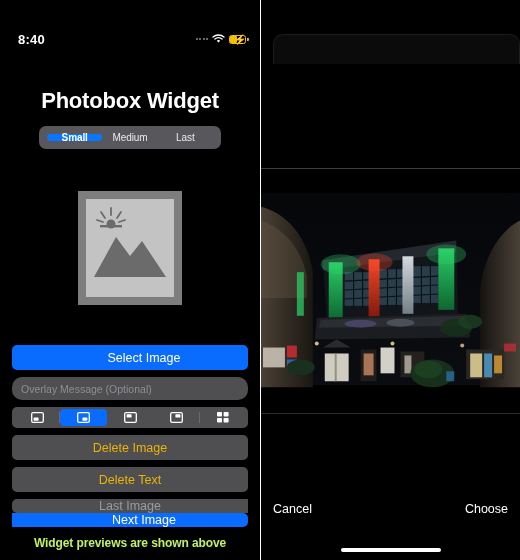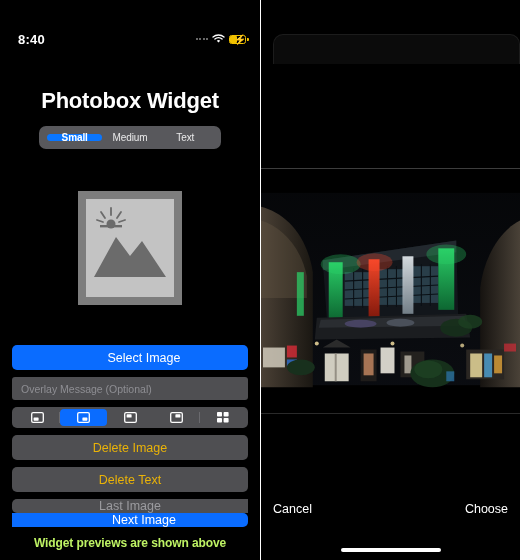--- a/index.html
+++ b/index.html
@@ -80,21 +80,21 @@
     height:25px; border-radius:5px; display:flex;
     align-items:center; justify-content:center;
     font-size:12.5px; color:#fff; margin-bottom:7px;
     user-select:none;
   }
   .btn-primary { background:#0a6cff; font-weight:normal;padding-left:28px; }
   .btn-gray    { background:#4f4f52; }
   .btn-gray.destructive { color:#eab308; }
 
   .field {
-    height:23px; border-radius:3px; background:#4f4f52;
+    height:23px; border-radius:10px; background:#4f4f52;
     display:flex; align-items:center; padding:0 9px;
     font-size:10.5px; color:#8e8e93; margin-bottom:7px;
   }
 
   .seg-layout {
     height:21px; background:#4f4f52; border-radius:5px;
     display:flex; padding:2px; margin-bottom:7px;
   }
   .seg-layout .lseg {
     flex:1; display:flex; align-items:center; justify-content:center;
@@ -172,21 +172,21 @@
             <span class="bolt">⚡</span>
         </span>
       </div>
     </div>
 
     <div class="app-title">Photobox Widget</div>
 
     <div class="seg-size">
       <div class="seg active">Small</div>
       <div class="seg">Medium</div>
-      <div class="seg">Text</div>
+      <div class="seg">Last</div>
     </div>
 
     <div class="preview-wrap">
       <div class="ph-frame">
         <div class="ph-inner">
           <svg viewBox="0 0 88 98" preserveAspectRatio="none">
             <polygon points="8,78 30,38 44,57 56,42 80,78" fill="#6b6b6b"></polygon>
             <circle cx="25" cy="25" r="4.5" fill="#6b6b6b"></circle>
             <rect x="14" y="26" width="22" height="2.4" fill="#6b6b6b"></rect>
             <g stroke="#6b6b6b" stroke-width="1.8" stroke-linecap="round">

